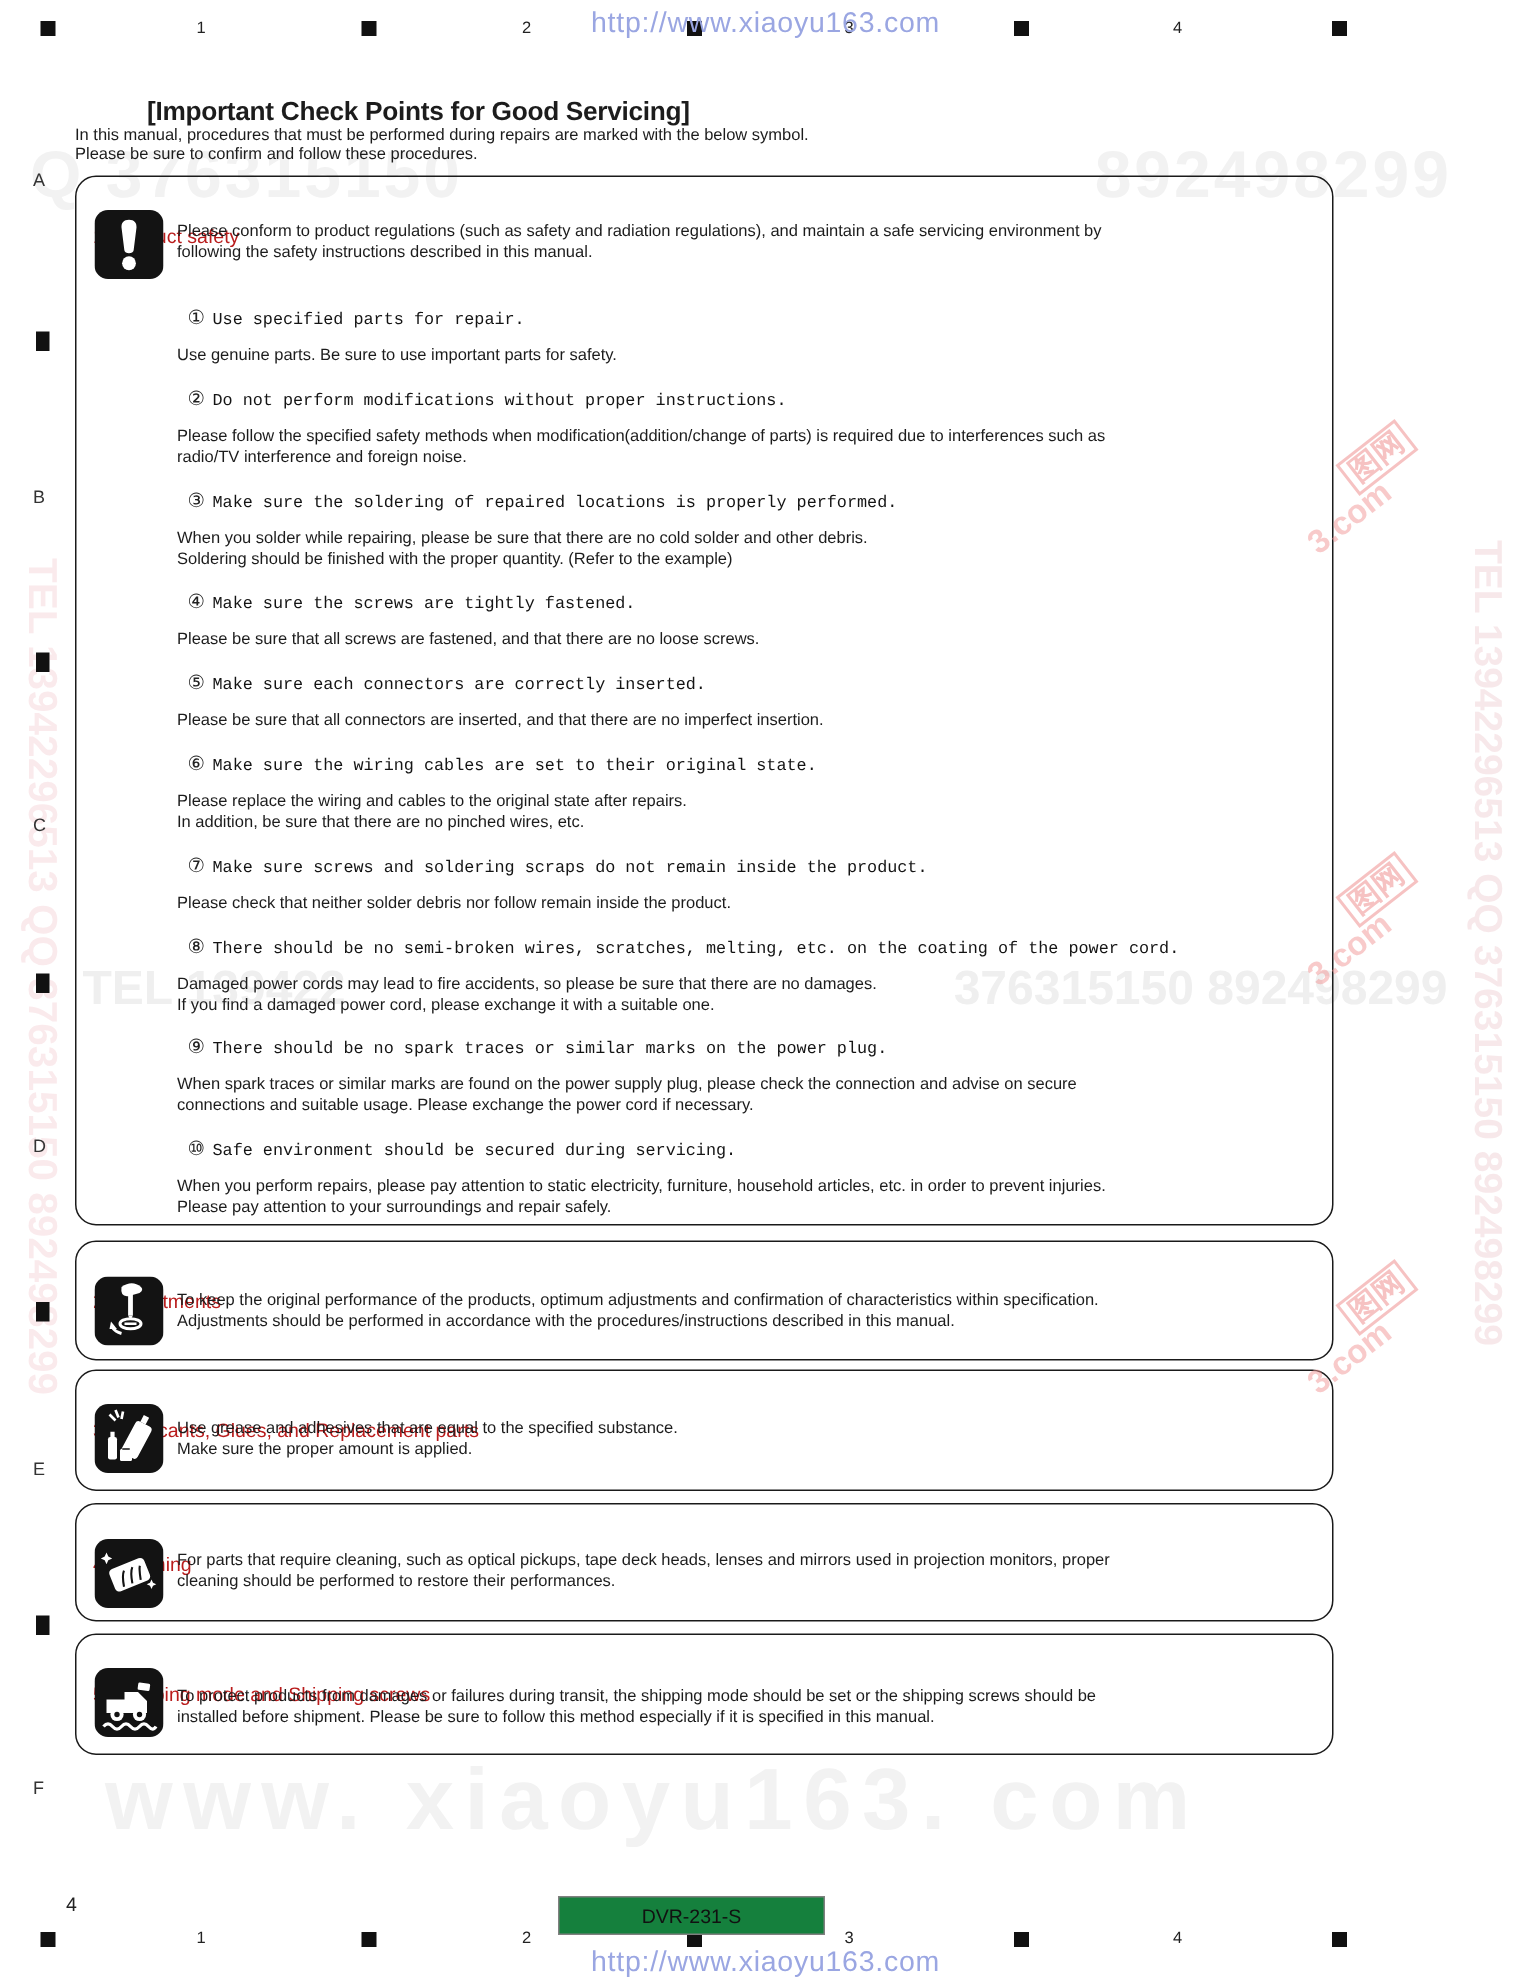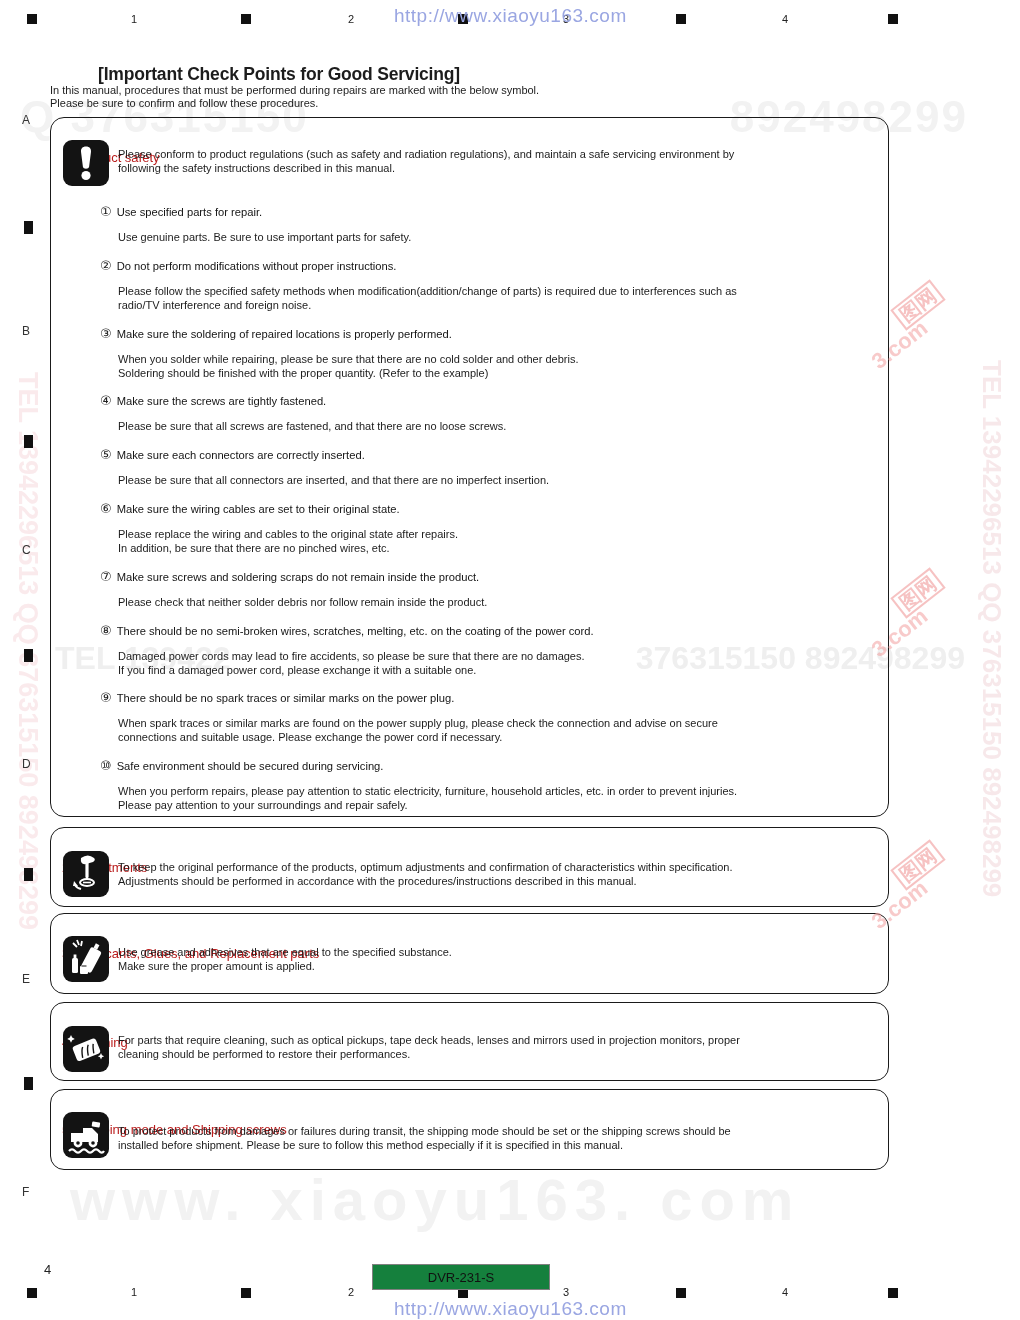--- a/index.html
+++ b/index.html
@@ -11,21 +11,21 @@
   .rnum{position:absolute;font-size:11px;color:#222;}
   .sideletter{position:absolute;left:22px;font-size:12px;color:#333;}
   
   .title{position:absolute;left:50px;top:64px;font-size:17.5px;font-weight:bold;letter-spacing:-0.2px;margin-left:48px;}
   .introtext{position:absolute;left:50px;top:84px;font-size:11px;line-height:13px;white-space:pre-line;}
   
   .secbox{position:absolute;left:50px;width:837px;border:1.6px solid #1a1a1a;border-radius:14px;background:transparent;}
   .sectitle{position:absolute;font-size:13px;color:#b91c1c;margin-top:28px;}
   .icon{position:absolute;width:46px;height:46px;}
   .bodytext{position:absolute;left:118px;font-size:11px;line-height:13.8px;white-space:pre-line;width:760px;}
-  .itemheading{position:absolute;left:100px;font-size:11.2px;color:#141414;}
+  .itemheading{position:absolute;left:125px;font-size:11.2px;color:#141414;font-family:Liberation Mono, monospace;}
   .cnum{font-size:13px;margin-right:5px;color:#222;}
   
   .wm-url{position:absolute;font-size:19px;color:#9aa6e2;letter-spacing:0.5px;z-index:5;}
   .wm-big{position:absolute;left:20px;right:52px;display:flex;justify-content:space-between;
           font-size:44px;font-weight:bold;color:#f2f2f2;letter-spacing:2px;z-index:0;}
   .wm-mid{position:absolute;left:55px;right:55px;display:flex;justify-content:space-between;
           font-size:32px;font-weight:bold;color:#efefef;z-index:0;}
   .wm-bigbottom{position:absolute;left:70px;top:1166px;font-size:58px;font-weight:bold;color:#f2f2f2;
           letter-spacing:7px;z-index:0;}
   .wm-vert{position:absolute;writing-mode:vertical-rl;font-weight:bold;z-index:0;}

